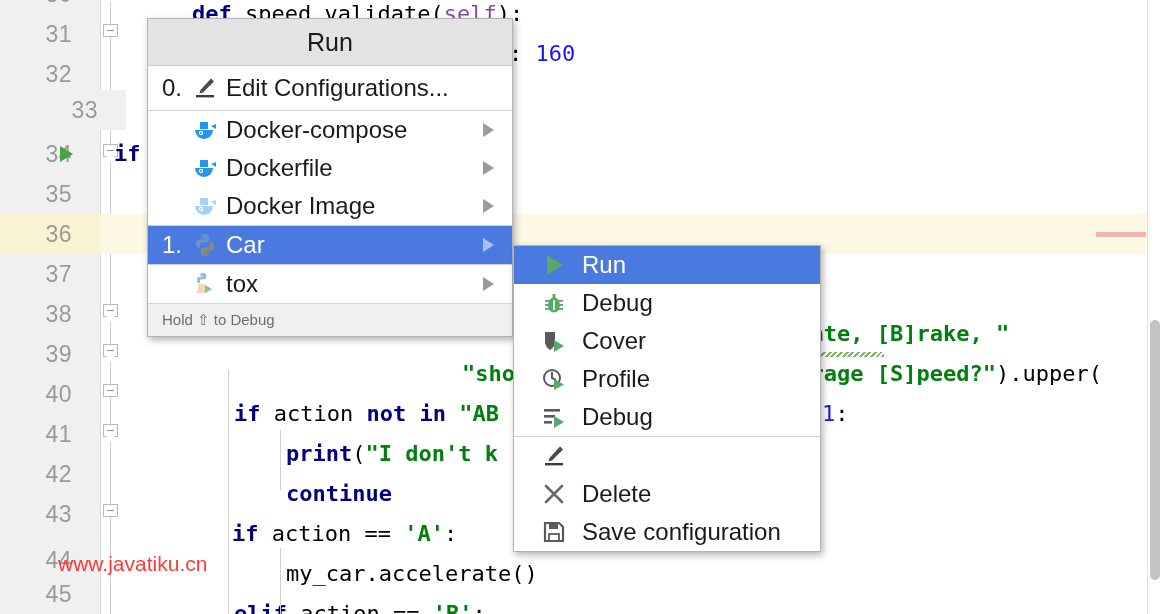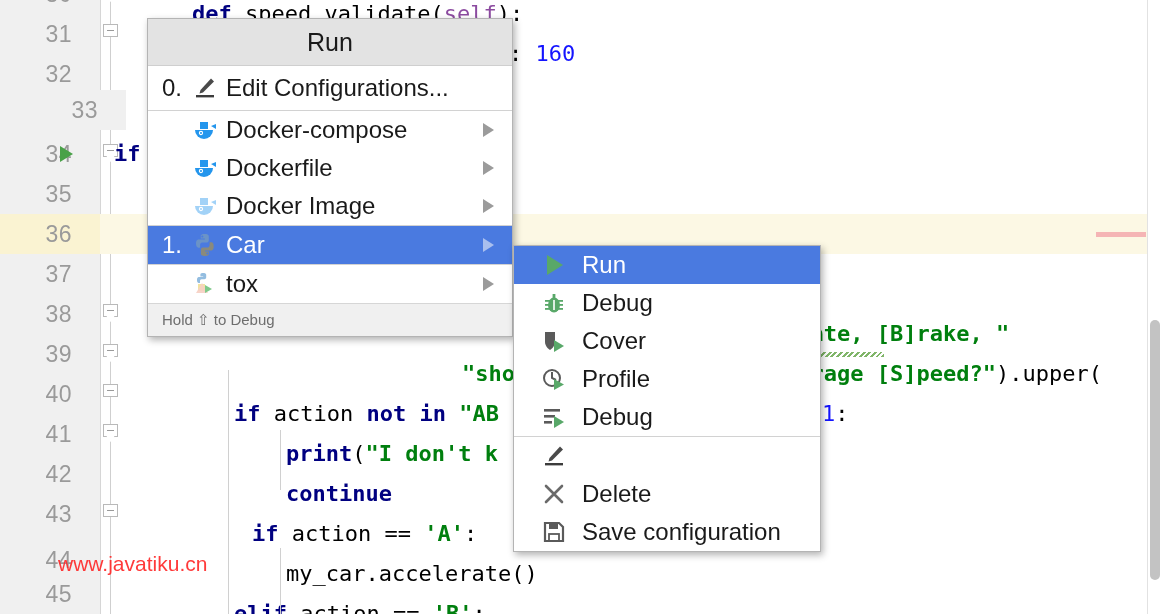--- a/index.html
+++ b/index.html
@@ -341,21 +341,21 @@
       <div class="code-line" style="top:-6px; left:8px;"><span class="kw">def</span><span class="plain"> speed_validate(</span><span class="self">self</span><span class="plain">):</span></div>
       <div class="code-line" style="top:34px; left:325px;"><span class="plain">: </span><span class="num">160</span></div>
       <div class="code-line" style="top:134px; left:-70px;"><span class="kw">if</span></div>
       <div class="code-line" style="top:314px; left:600px;"><span class="str">erate, [B]rake, "</span></div>
       <div class="code-line" style="top:354px; left:278px;"><span class="str">"show</span></div>
       <div class="code-line" style="top:354px; left:600px;"><span class="str">verage [S]peed?"</span><span class="plain">)</span><span class="plain">.upper(</span></div>
       <div class="code-line" style="top:394px; left:50px;"><span class="kw">if</span><span class="plain"> action </span><span class="kw">not in</span><span class="plain"> </span><span class="str">"AB</span></div>
       <div class="code-line" style="top:394px; left:638px;"><span class="num">1</span><span class="plain">:</span></div>
       <div class="code-line" style="top:434px; left:102px;"><span class="kw">print</span><span class="plain">(</span><span class="str">"I don't k</span></div>
       <div class="code-line" style="top:474px; left:102px;"><span class="kw">continue</span></div>
-      <div class="code-line" style="top:514px; left:68px;"><span class="kw">if</span><span class="plain"> action == </span><span class="str">'A'</span><span class="plain">:</span></div>
+      <div class="code-line" style="top:514px; left:48px;"><span class="kw">if</span><span class="plain"> action == </span><span class="str">'A'</span><span class="plain">:</span></div>
       <div class="code-line" style="top:554px; left:102px;"><span class="plain">my_car.accelerate()</span></div>
       <div class="code-line" style="top:594px; left:50px;"><span class="kw">elif</span><span class="plain"> action == </span><span class="str">'B'</span><span class="plain">:</span></div>
 
       
       <div class="indent-guide" style="left:44px; top:370px; height:244px;"></div>
       <div class="indent-guide" style="left:96px; top:430px; height:60px;"></div>
       <div class="indent-guide" style="left:96px; top:548px; height:66px;"></div>
       
       <div class="squiggle" style="left:600px; top:352px; width:100px;"></div>
       <div class="squiggle" style="left:455px; top:428px; width:60px;"></div>

